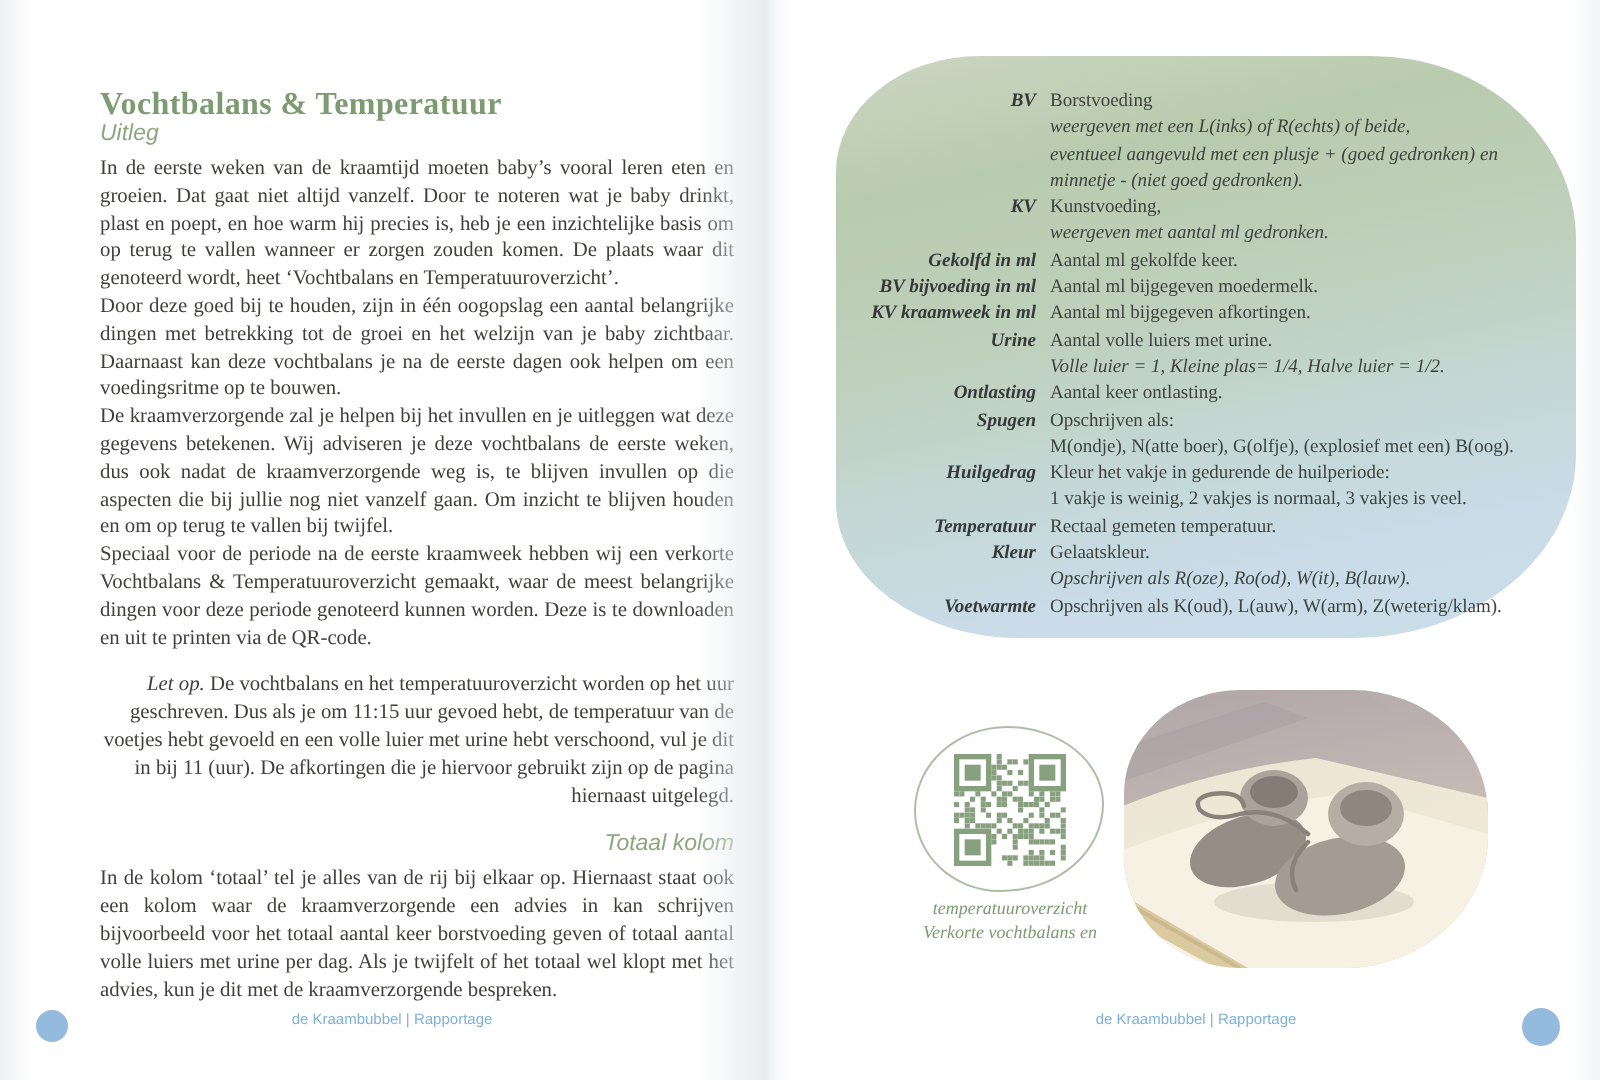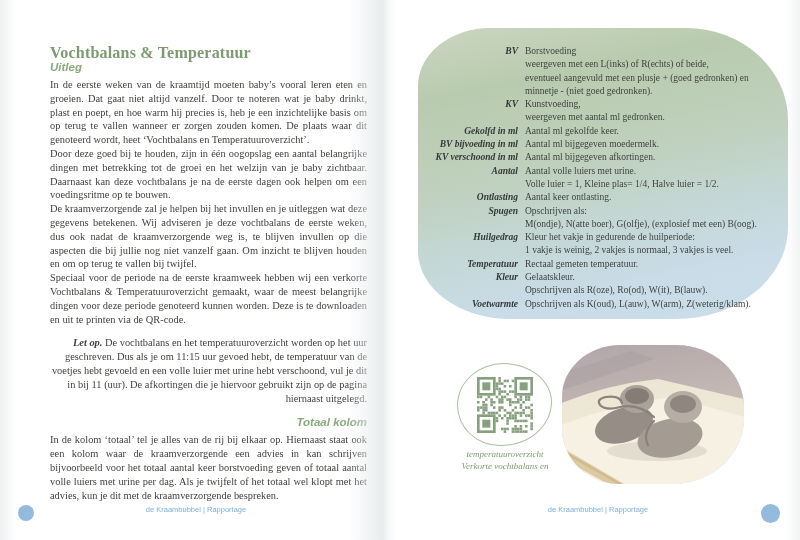--- a/index.html
+++ b/index.html
@@ -33,26 +33,26 @@
     letter-spacing:.2px;
   }
   .body-copy{
     position:absolute;left:50px;top:60px;width:317px;
     font-size:10.4px;line-height:13.8px;color:var(--text-dark,#3f3f3c);
   }
   .blk{margin:0;}
   .blk.para{text-align:justify;}
   .blk.heading{
     font-family:"Liberation Sans", sans-serif;
-    font-size:11.5px;font-weight:bold;font-style:italic;
+    font-size:11.5px;font-weight:normal;font-style:italic;
     color:var(--heading-green,#8aa87c);
     margin:0 0 3px 0;line-height:15px;
   }
   .blk.gap{margin-top:10px;text-align:right;}
-  .lead{font-weight:bold;font-style:italic;}
+  .lead{font-weight:normal;font-style:italic;}
   .lead:empty{display:none;}
 
   
   .footer{
     position:absolute;top:505px;height:12px;
     font-family:"Liberation Sans", sans-serif;
     font-size:7.5px;color:var(--footer-blue,#7fb0da);
     text-align:center;
   }
   .footer-left{left:0;width:392px;}
@@ -72,21 +72,21 @@
     position:absolute;left:0;top:17px;width:100%;
     font-size:9.5px;line-height:13.3px;color:#3d423e;
   }
   .lg-row{display:flex;align-items:flex-start;}
   .lg-term{
     width:100px;flex:0 0 100px;text-align:right;
     font-weight:bold;font-style:italic;color:#35393a;
   }
   .lg-lines{flex:1;margin-left:7px;padding-right:10px;}
   .lg-line{}
-  .lg-line.it{}
+  .lg-line.it{font-style:italic;}
 
   
   .qr-blob{
     position:absolute;left:457px;top:363px;width:93px;height:81px;
     background:#ffffff;border:1px solid #abc0a2;
     border-radius:50% 52% 55% 46% / 52% 48% 54% 50%;
     display:flex;align-items:center;justify-content:center;
   }
   .qr-caption{
     position:absolute;left:424px;top:449px;width:162px;
@@ -186,28 +186,28 @@
           </div>
         </div>
         <div class="lg-row">
           <div class="lg-term">BV bijvoeding in ml</div>
           <div class="lg-lines">
 
           <div class="lg-line">Aantal ml bijgegeven moedermelk.</div>
           </div>
         </div>
         <div class="lg-row">
-          <div class="lg-term">KV verschoond in ml</div>
+          <div class="lg-term">KV kraamweek in ml</div>
           <div class="lg-lines">
 
           <div class="lg-line">Aantal ml bijgegeven afkortingen.</div>
           </div>
         </div>
         <div class="lg-row">
-          <div class="lg-term">Aantal</div>
+          <div class="lg-term">Urine</div>
           <div class="lg-lines">
 
           <div class="lg-line">Aantal volle luiers met urine.</div>
             <div class="lg-line it">Volle luier = 1, Kleine plas= 1/4, Halve luier = 1/2.</div>
           </div>
         </div>
         <div class="lg-row">
           <div class="lg-term">Ontlasting</div>
           <div class="lg-lines">
 

